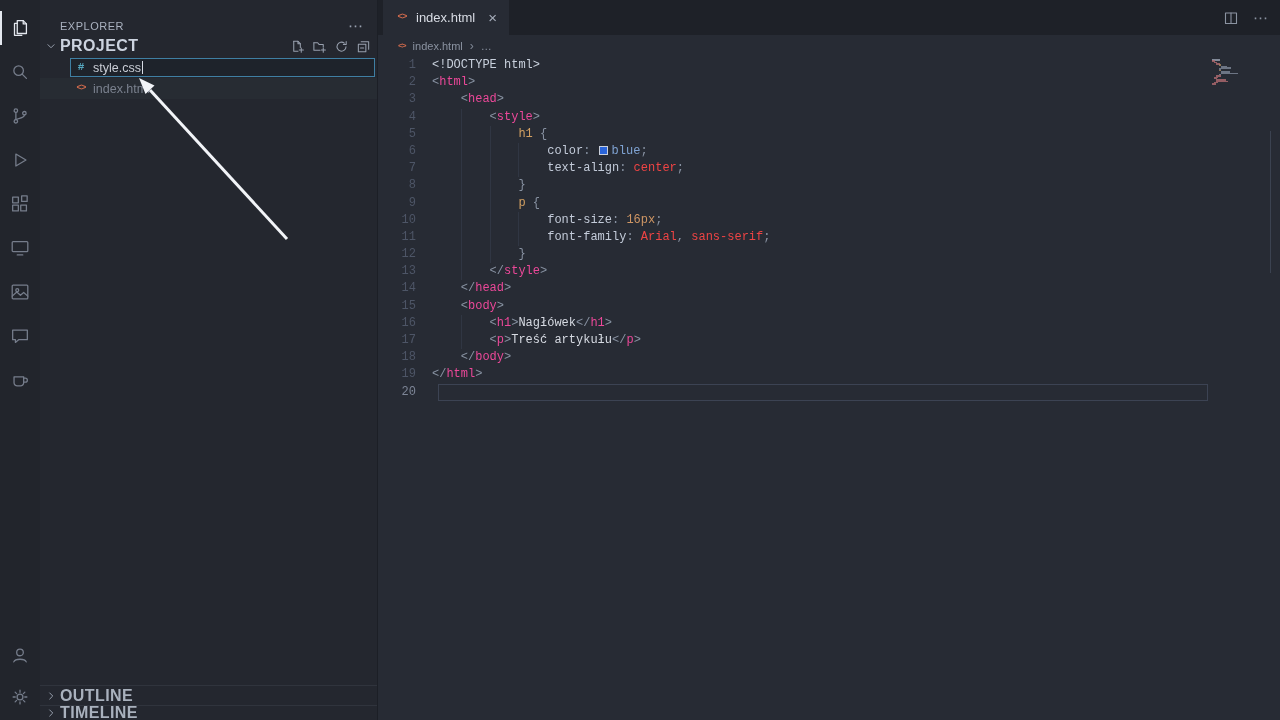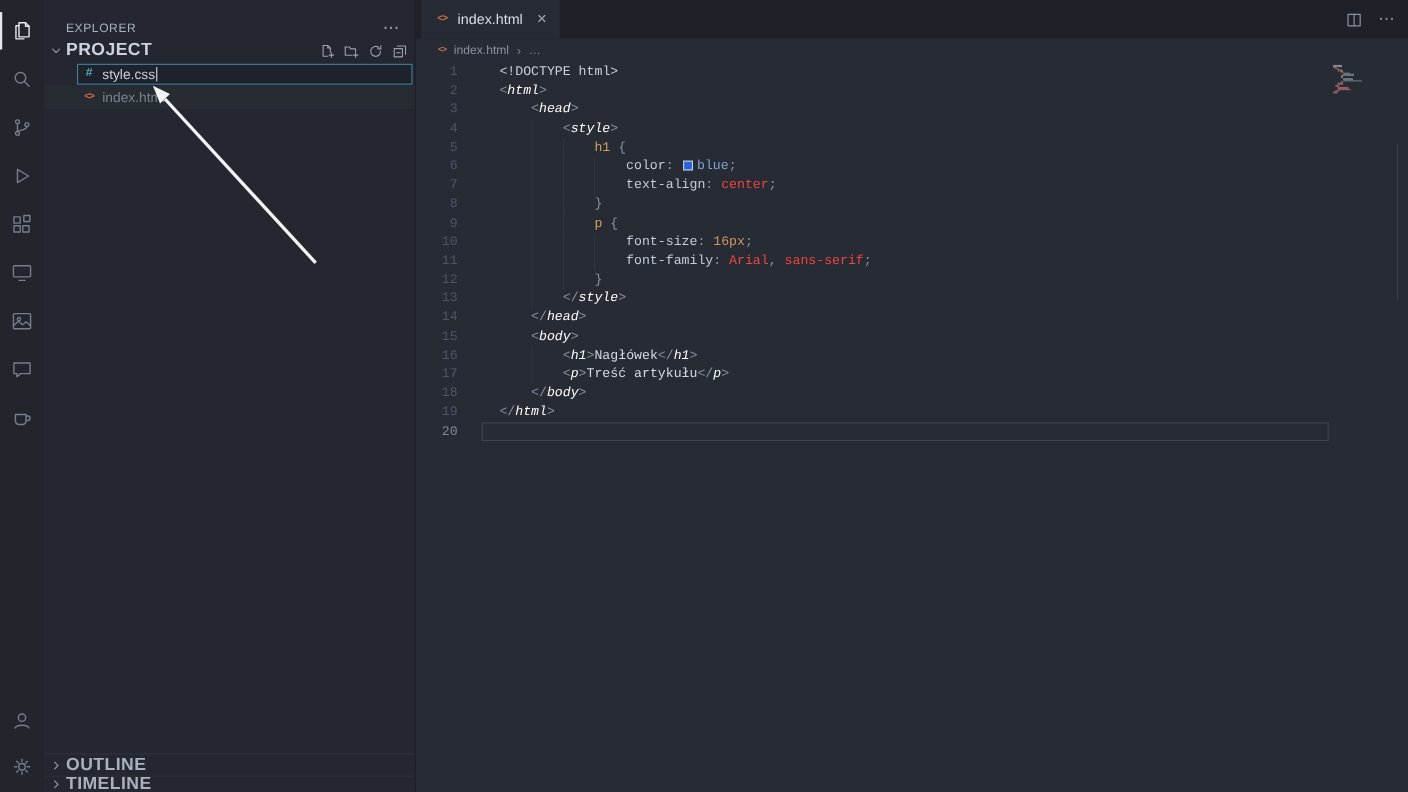--- a/index.html
+++ b/index.html
@@ -93,30 +93,30 @@
   .bc-chev { font-size:12px; color:#7d8593; line-height:1; }
   .bc-item { cursor:pointer; }
 
   #code-area {
     position:absolute; left:0; right:0; top:57px; bottom:0;
     font-family:"Liberation Mono", monospace; font-size:12px;
   }
   .cl { position:relative; height:17.2px; line-height:17.2px; display:flex; white-space:pre; cursor:text; }
   .ln { flex:none; width:38px; text-align:right; color:#4d5566; }
   .ln.active { color:#7d8596; }
-  .lc { flex:none; margin-left:38px; }
+  .lc { flex:none; margin-left:16px; }
   .gd { display:inline-block; width:4ch; height:17.2px; vertical-align:top; }
   .gb { border-left:1px solid #303643; }
   .cl.active::after {
     content:""; position:absolute; left:60px; right:72px; top:0; bottom:0;
     border:1px solid #3c4353; pointer-events:none;
   }
   .tk-meta  { color:#c9d1dd; }
   .tk-punct { color:#8892a2; }
-  .tk-tag   { color:#ffffff;font-style:italic; }
+  .tk-tag   { color:#ec4899; }
   .tk-sel   { color:#d3a062; }
   .tk-prop  { color:#c3cbd9; }
   .tk-val   { color:#ef4444; }
   .tk-num   { color:#cf9664; }
   .tk-text  { color:#d6dae2; }
   .tk-blue  { color:#7fa3d3; }
   .swatch { display:inline-block; width:9px; height:9px; border:1px solid #c9cfdb; margin:0 4px 0 1px; vertical-align:-1px; }
 
   #minimap { position:absolute; left:830px; top:2px; width:46px; height:690px; cursor:pointer; }
   .mm { position:absolute; height:1.5px; opacity:.8; }

